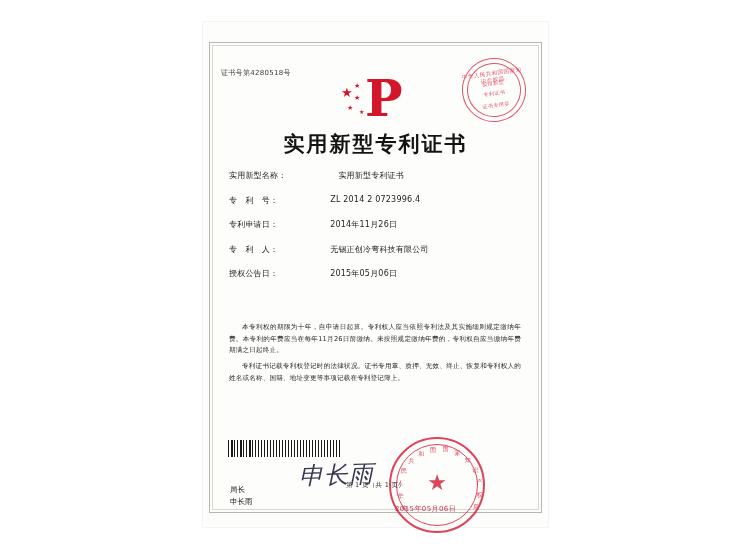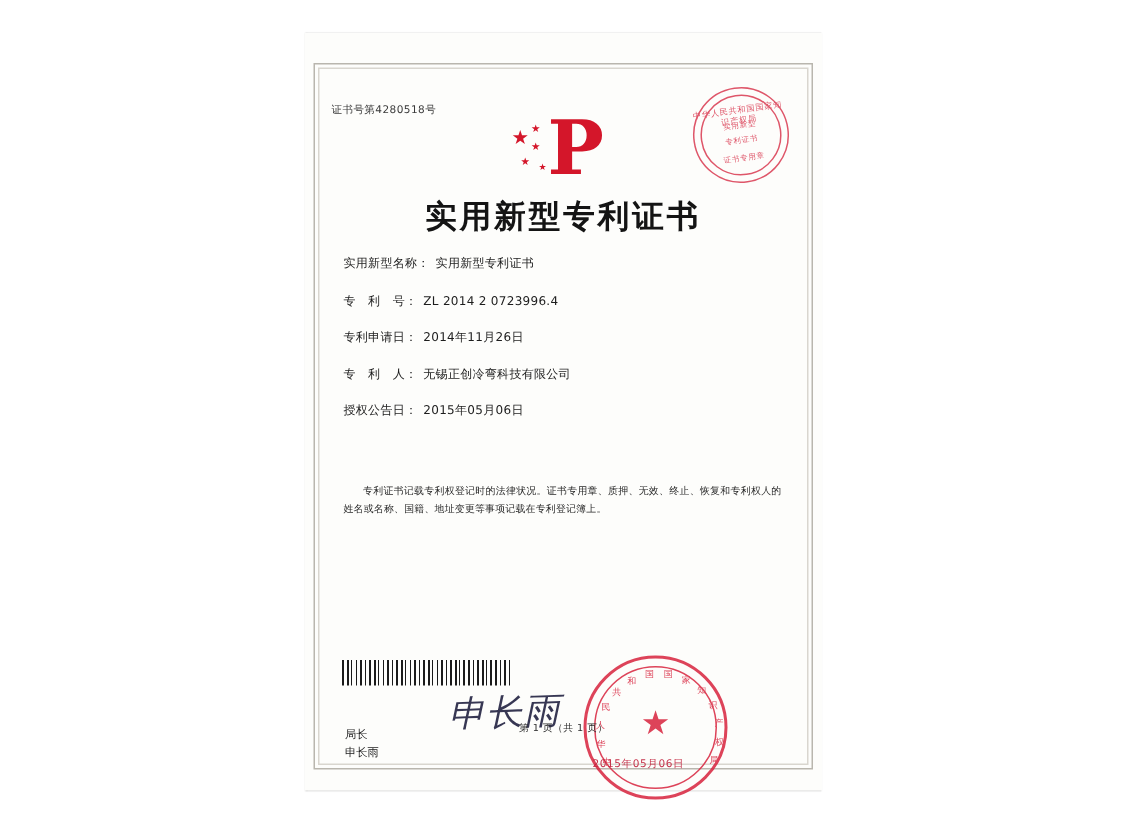--- a/index.html
+++ b/index.html
@@ -135,25 +135,26 @@
 
   
   .fields {
     position: absolute;
     left: 26px;
     top: 148px;
     width: 295px;
   }
   .field-row {
     display: flex;
-    align-items: center;
+    align-items: flex-start;
     margin-bottom: 13.5px;
     font-size: 8px;
     color: #222;
     letter-spacing: 0.2px;
+    gap: 48px;
   }
   .field-label {
     white-space: nowrap;
     color: #1d1d1d;
   }
   .field-value {
     margin-left: 4px;
     color: #1d1d1d;
   }
 
@@ -319,20 +320,21 @@
         <span class="field-label">专　利　人：</span>
         <span class="field-value">无锡正创冷弯科技有限公司</span>
       </div>
       <div class="field-row">
         <span class="field-label">授权公告日：</span>
         <span class="field-value">2015年05月06日</span>
       </div>
     </div>
 
     <div class="body-text">
+      <p>本专利权的期限为十年，自申请日起算。专利权人应当依照专利法及其实施细则规定缴纳年费。本专利的年费应当在每年11月26日前缴纳。未按照规定缴纳年费的，专利权自应当缴纳年费期满之日起终止。</p>
       <p>专利证书记载专利权登记时的法律状况。证书专用章、质押、无效、终止、恢复和专利权人的姓名或名称、国籍、地址变更等事项记载在专利登记簿上。</p>
     </div>
 
     <div class="barcode"></div>
 
     <div class="sig-labels">
       <div>局长</div>
       <div>申长雨</div>
     </div>
 

